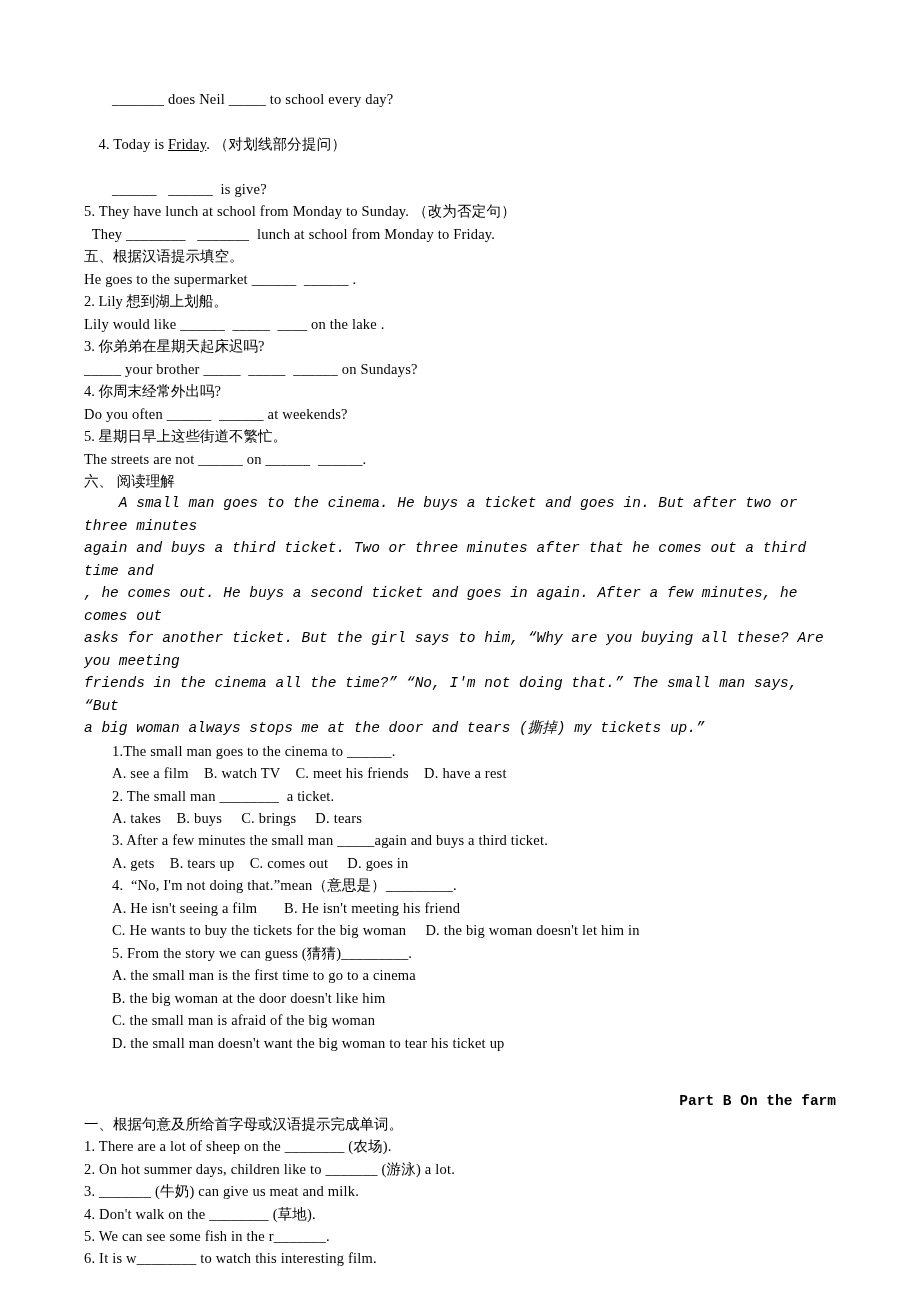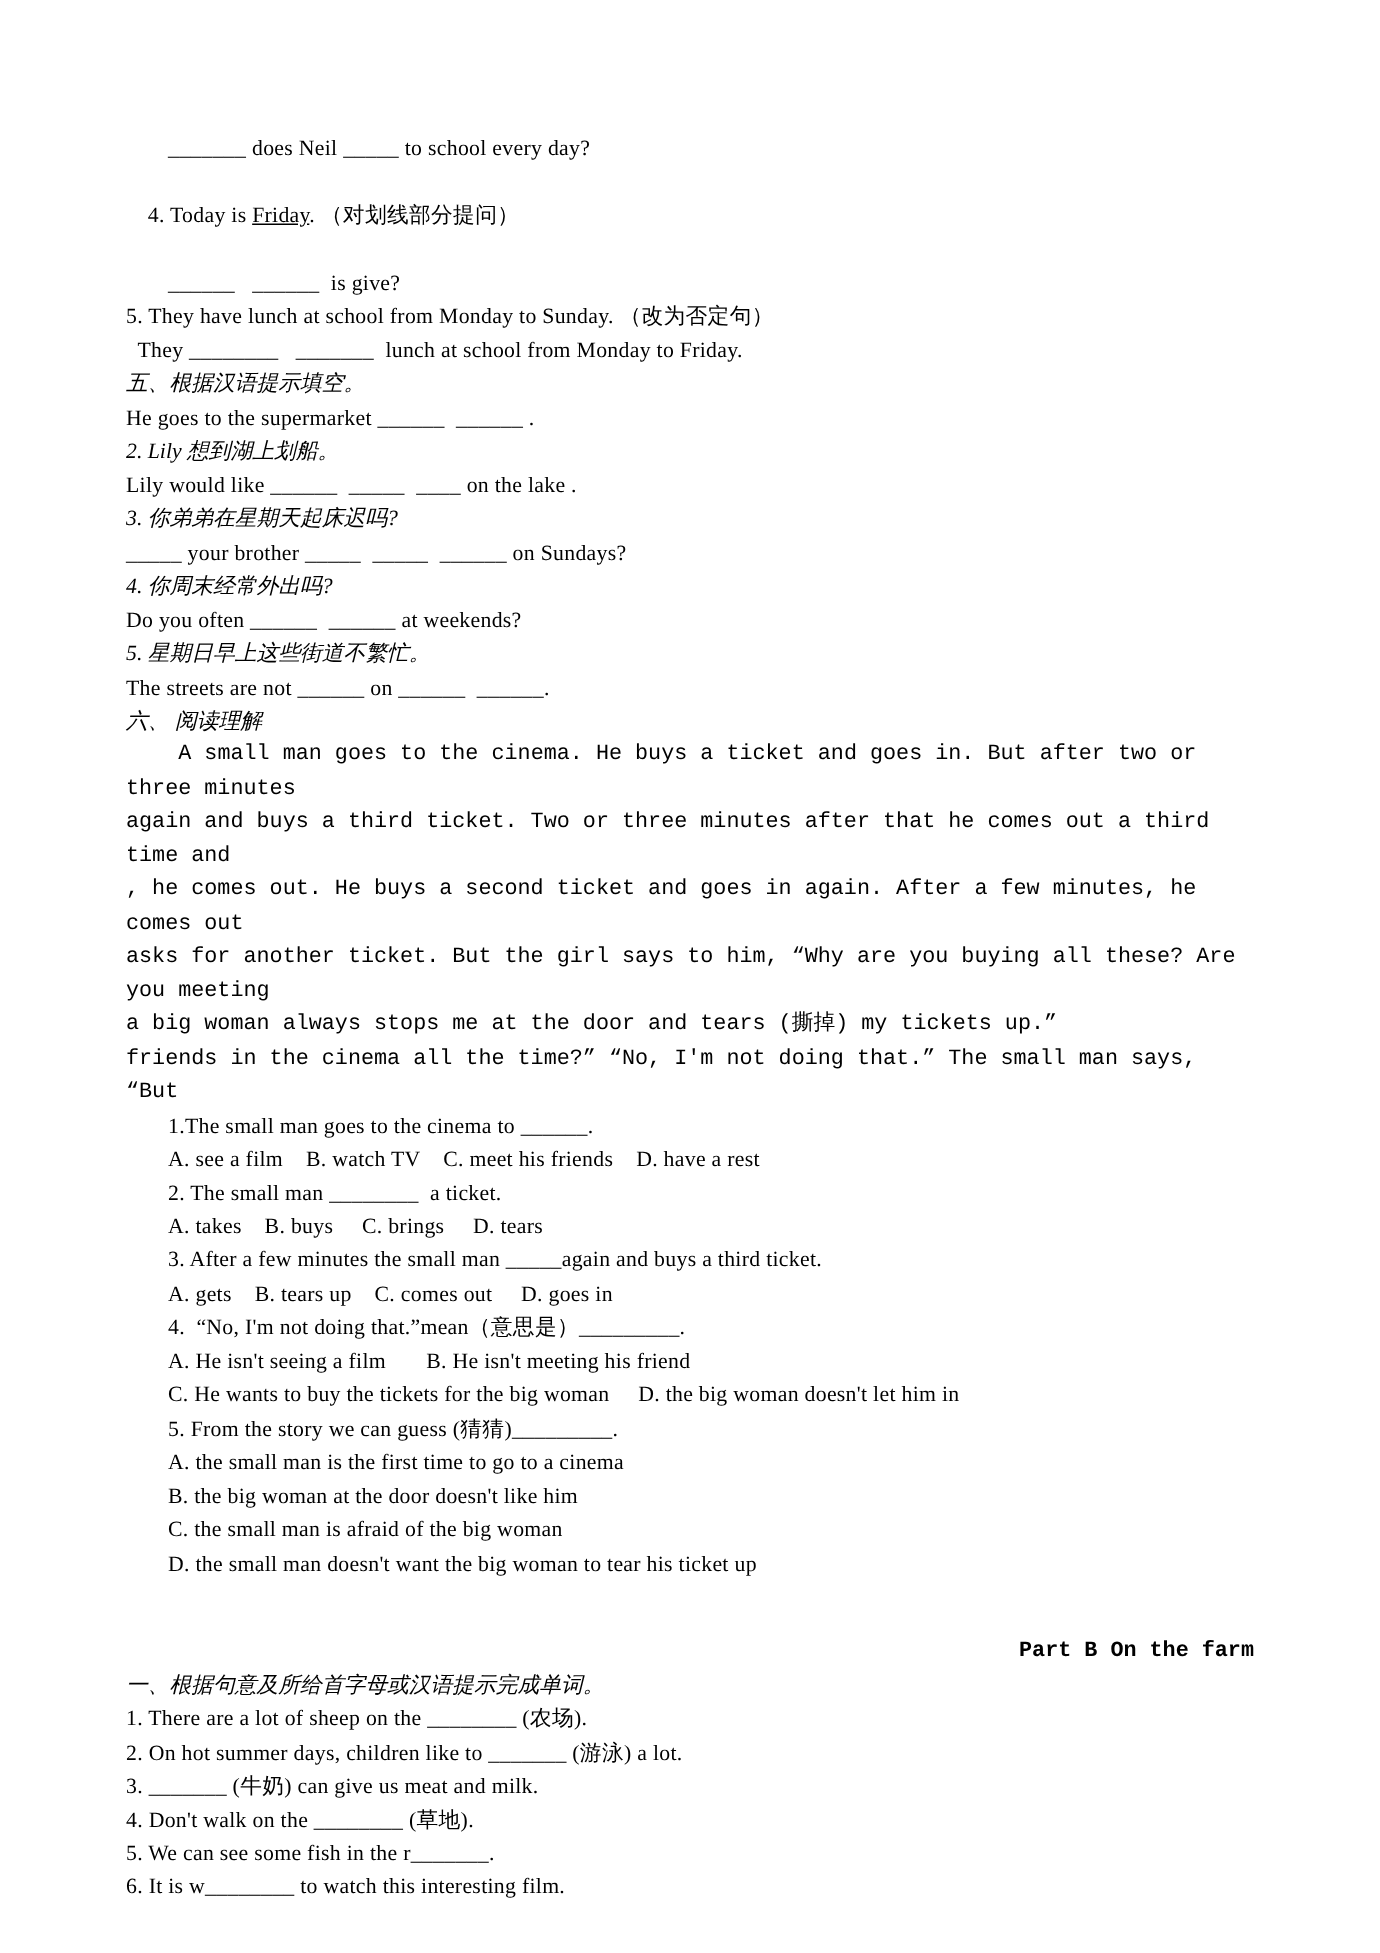--- a/index.html
+++ b/index.html
@@ -30,24 +30,24 @@
     text-decoration: underline;
   }
   .title-center {
     text-align: right;
     font-family: "Courier New", monospace;
     font-weight: bold;
     margin-top: 18px;
   }
   .passage {
     font-family: "Courier New", monospace;
+    font-style: italic;
   }
   .cn {
     font-family: "SimSun", "宋体", serif;
-    font-style: italic;
   }
 </style>
 </head>
 <body>
 
 <div class="page">
 
   <div class="line mono indent2">_______ does Neil _____ to school every day?</div>
   <div class="line indent1">
     <span class="mono">4. Today is </span><span class="mono underline">Friday</span><span class="mono">. （对划线部分提问）</span>
@@ -65,22 +65,22 @@
   <div class="line cn">4. 你周末经常外出吗?</div>
   <div class="line mono">Do you often ______  ______ at weekends?</div>
   <div class="line cn">5. 星期日早上这些街道不繁忙。</div>
   <div class="line mono">The streets are not ______ on ______  ______.</div>
 
   <div class="line cn">六、 阅读理解</div>
   <div class="line passage">    A small man goes to the cinema. He buys a ticket and goes in. But after two or three minutes</div>
   <div class="line passage">again and buys a third ticket. Two or three minutes after that he comes out a third time and</div>
   <div class="line passage">, he comes out. He buys a second ticket and goes in again. After a few minutes, he comes out</div>
   <div class="line passage">asks for another ticket. But the girl says to him, “Why are you buying all these? Are you meeting</div>
+  <div class="line passage">friends in the cinema all the time?” “No, I'm not doing that.” The small man says, “But</div>
   <div class="line passage">a big woman always stops me at the door and tears (撕掉) my tickets up.”</div>
-  <div class="line passage">friends in the cinema all the time?” “No, I'm not doing that.” The small man says, “But</div>
 
   <div class="line mono indent2">1.The small man goes to the cinema to ______.</div>
   <div class="line mono indent2">A. see a film    B. watch TV    C. meet his friends    D. have a rest</div>
   <div class="line mono indent2">2. The small man ________  a ticket.</div>
   <div class="line mono indent2">A. takes    B. buys     C. brings     D. tears</div>
   <div class="line mono indent2">3. After a few minutes the small man _____again and buys a third ticket.</div>
   <div class="line mono indent2">A. gets    B. tears up    C. comes out     D. goes in</div>
   <div class="line mono indent2">4.  “No, I'm not doing that.”mean（意思是）_________.</div>
   <div class="line mono indent2">A. He isn't seeing a film       B. He isn't meeting his friend</div>
   <div class="line mono indent2">C. He wants to buy the tickets for the big woman     D. the big woman doesn't let him in</div>

